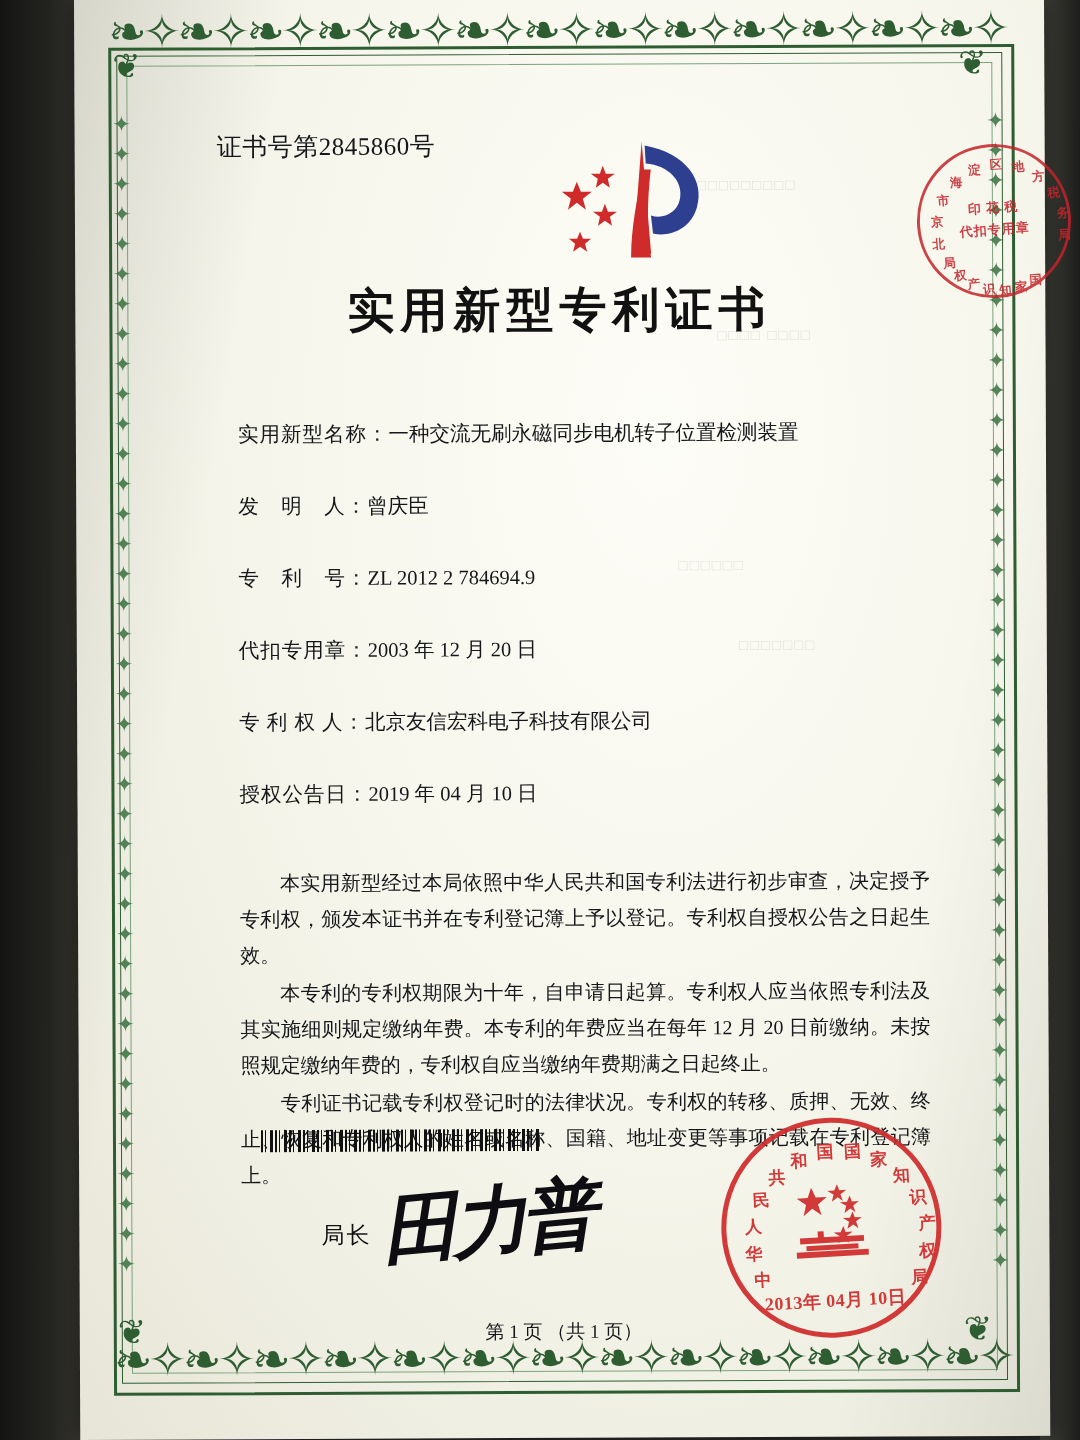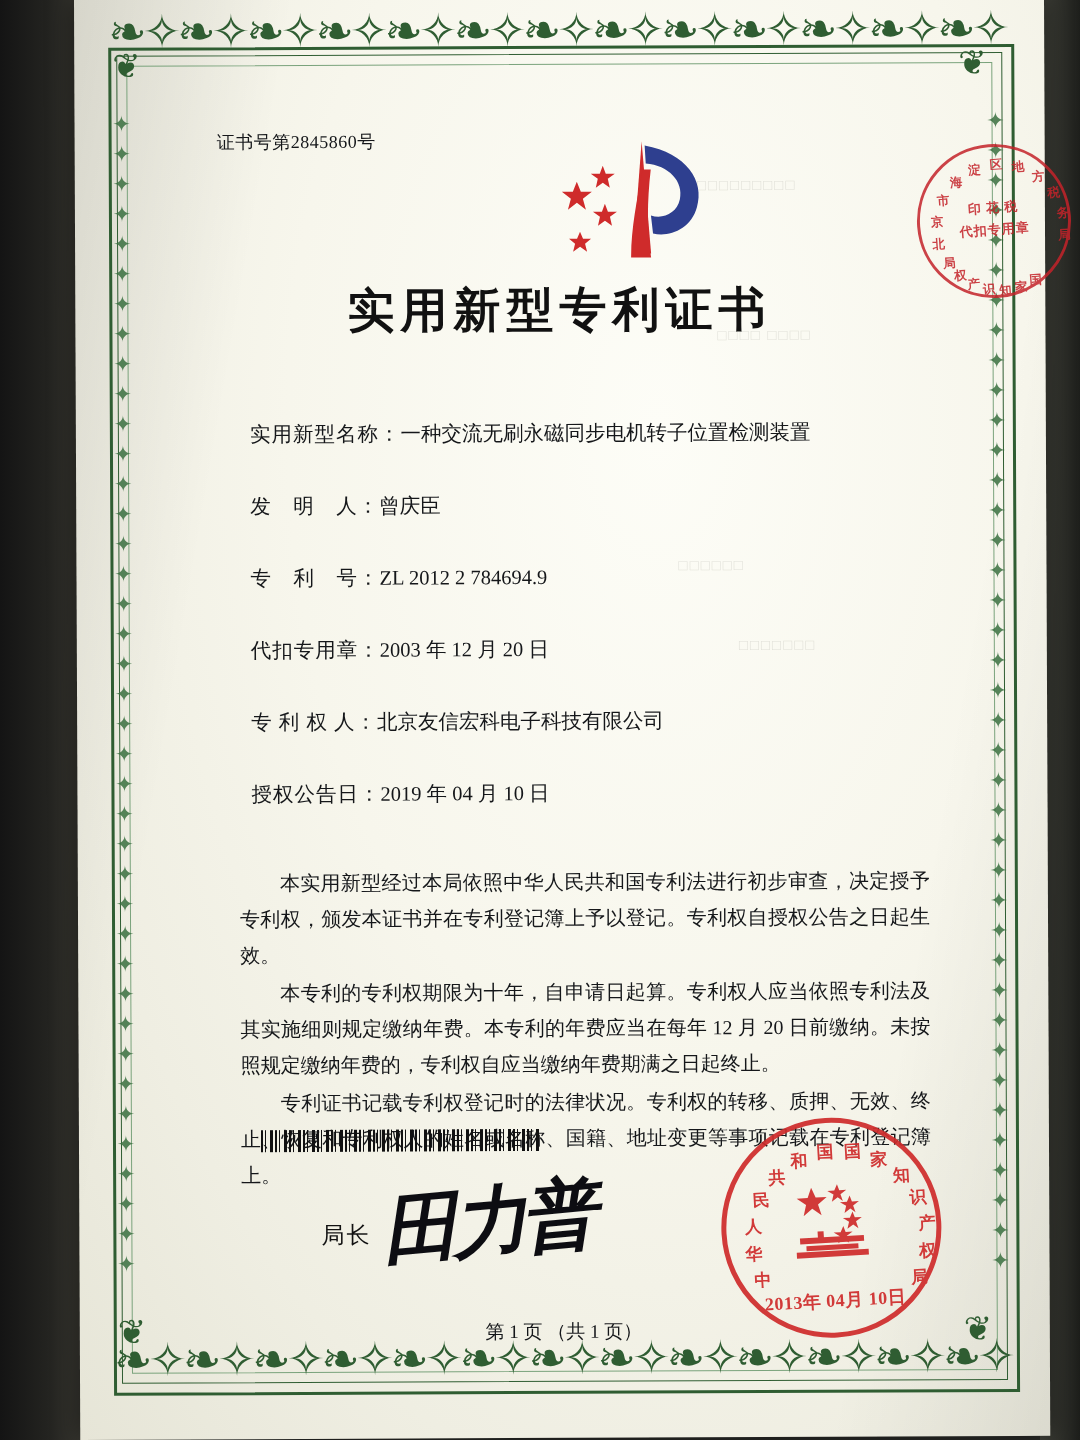--- a/index.html
+++ b/index.html
@@ -121,21 +121,21 @@
   
   .content {
     position: absolute;
     left: 52px; top: 66px;
     width: 864px; height: 1306px;
   }
 
   .cert-no {
     position: absolute;
     left: 90px; top: 65px;
-    font-size: 18px;
+    font-size: 25px;
     color: #15171a;
     letter-spacing: 0.5px;
     font-family: "Liberation Serif", serif;
   }
 
   
   .logo {
     position: absolute;
     left: 420px; top: 70px;
     width: 180px; height: 140px;
@@ -158,21 +158,21 @@
     left: 110px; top: 355px;
     width: 720px;
   }
   .field {
     font-size: 20.5px;
     color: #15171a;
     margin-bottom: 44px;
     white-space: nowrap;
     font-family: "Liberation Serif", serif;
   }
-  .field .lbl { letter-spacing: 1px; margin-left: 12px; }
+  .field .lbl { letter-spacing: 1px; }
 
   .paras {
     position: absolute;
     left: 110px; top: 800px;
     width: 690px;
     font-size: 20px;
     line-height: 36px;
     color: #15171a;
     text-align: justify;
     font-family: "Liberation Serif", serif;

